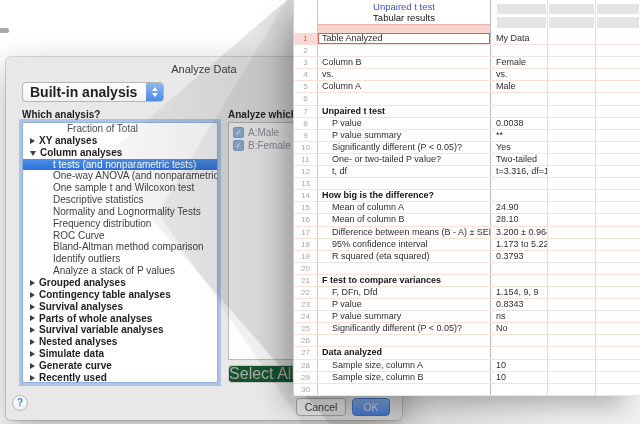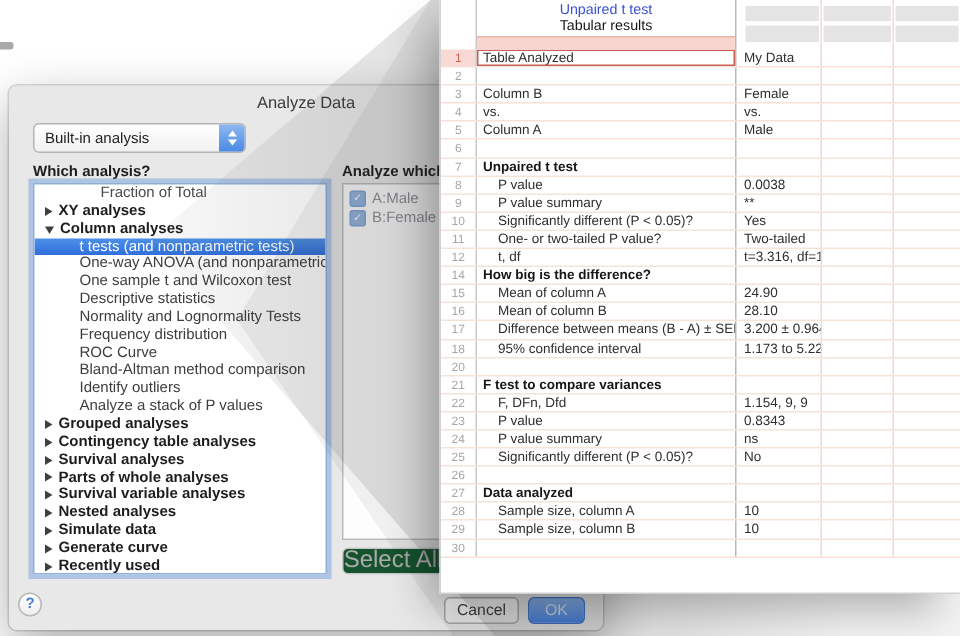--- a/index.html
+++ b/index.html
@@ -13,21 +13,21 @@
   
   .dialog{position:absolute;left:6px;top:57px;width:396px;height:363px;background:#e8e8e8;
           border-radius:5px;box-shadow:0 12px 34px rgba(0,0,0,.32),0 0 0 1px rgba(0,0,0,.14);
           z-index:1;}
   .dlg-title{position:absolute;left:0;top:6px;width:100%;text-align:center;font-size:11px;
              color:#3a3a3a;}
   
   .popup{position:absolute;left:16px;top:25px;width:142px;height:20px;border:1px solid #b6b6b6;
          border-radius:4px;background:linear-gradient(#ffffff,#f1f1f1);box-sizing:border-box;
          display:flex;align-items:center;}
-  .popup .pv{flex:1;font-size:10px;font-weight:normal;color:#222;padding-left:7px;white-space:nowrap;
+  .popup .pv{flex:1;font-size:14px;font-weight:bold;color:#222;padding-left:7px;white-space:nowrap;
              overflow:hidden;}
   .popup .cap{width:17px;height:18px;border-radius:0 3px 3px 0;margin-right:0;
               background:linear-gradient(#8db7f0,#4b8ae6);display:flex;flex-direction:column;
               align-items:center;justify-content:center;gap:2px;}
   .tri-up{width:0;height:0;border-left:3px solid transparent;border-right:3px solid transparent;
           border-bottom:4px solid #fff;}
   .tri-dn{width:0;height:0;border-left:3px solid transparent;border-right:3px solid transparent;
           border-top:4px solid #fff;}
   .which{position:absolute;left:16px;top:52px;font-size:10px;font-weight:bold;color:#1c1c1c;}
   
@@ -337,20 +337,27 @@
     <div class="c-e1"></div>
     <div class="c-e2"></div>
   </div>
         <div class="sh-row ind">
     <div class="c-num">12</div>
     <div class="c-label">t, df</div>
     <div class="c-val">t=3.316, df=18</div>
     <div class="c-e1"></div>
     <div class="c-e2"></div>
   </div>
+        <div class="sh-row">
+    <div class="c-num">13</div>
+    <div class="c-label"></div>
+    <div class="c-val"></div>
+    <div class="c-e1"></div>
+    <div class="c-e2"></div>
+  </div>
         <div class="sh-row bold">
     <div class="c-num">14</div>
     <div class="c-label">How big is the difference?</div>
     <div class="c-val"></div>
     <div class="c-e1"></div>
     <div class="c-e2"></div>
   </div>
         <div class="sh-row ind">
     <div class="c-num">15</div>
     <div class="c-label">Mean of column A</div>
@@ -372,20 +379,27 @@
     <div class="c-e1"></div>
     <div class="c-e2"></div>
   </div>
         <div class="sh-row ind">
     <div class="c-num">18</div>
     <div class="c-label">95% confidence interval</div>
     <div class="c-val">1.173 to 5.227</div>
     <div class="c-e1"></div>
     <div class="c-e2"></div>
   </div>
+        <div class="sh-row ind">
+    <div class="c-num">19</div>
+    <div class="c-label">R squared (eta squared)</div>
+    <div class="c-val">0.3793</div>
+    <div class="c-e1"></div>
+    <div class="c-e2"></div>
+  </div>
         <div class="sh-row">
     <div class="c-num">20</div>
     <div class="c-label"></div>
     <div class="c-val"></div>
     <div class="c-e1"></div>
     <div class="c-e2"></div>
   </div>
         <div class="sh-row bold">
     <div class="c-num">21</div>
     <div class="c-label">F test to compare variances</div>

